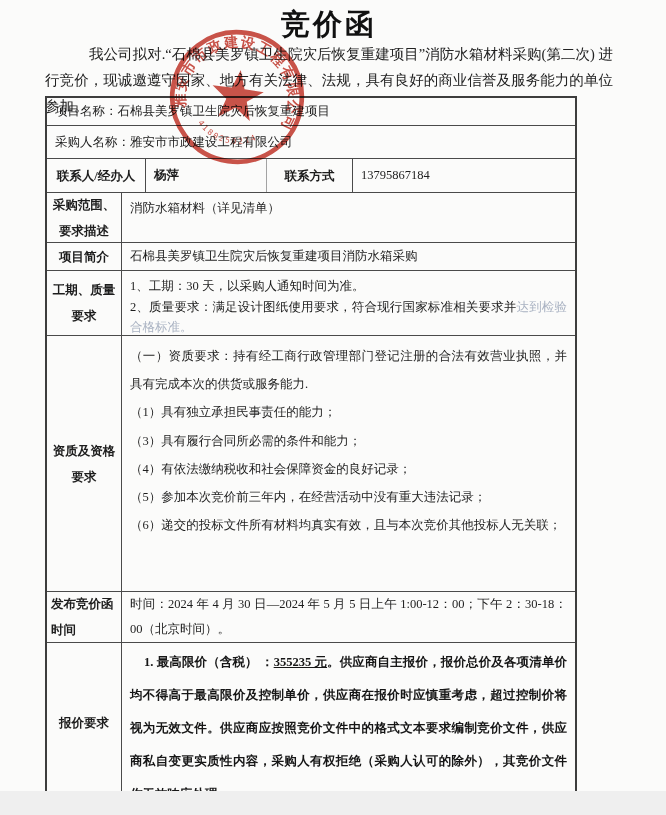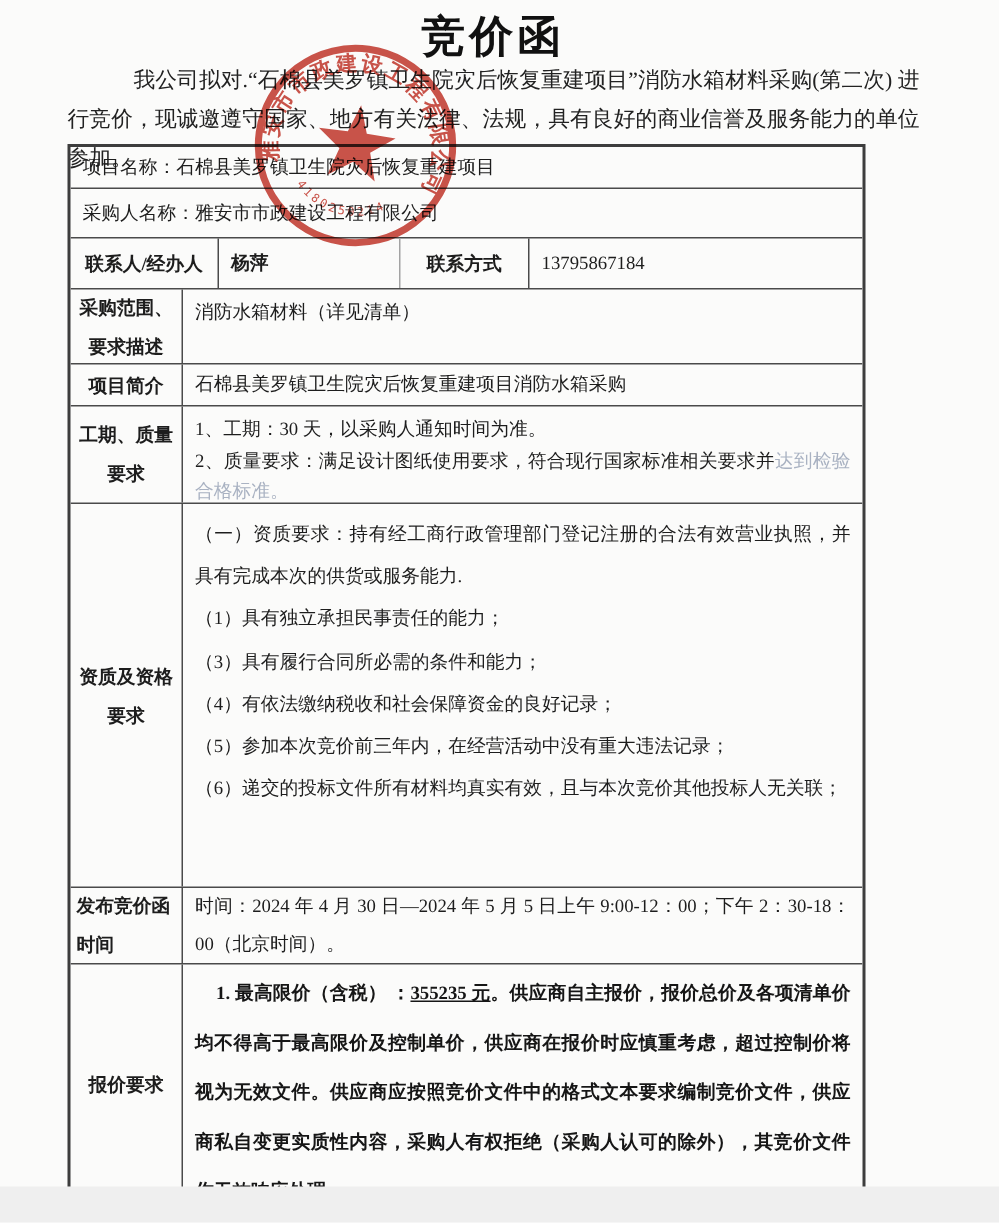--- a/index.html
+++ b/index.html
@@ -116,21 +116,21 @@
         <div class="qline">（5）参加本次竞价前三年内，在经营活动中没有重大违法记录；</div>
         <div class="qline">（6）递交的投标文件所有材料均真实有效，且与本次竞价其他投标人无关联；</div>
       </div>
     </div>
 
     <div class="row h50">
       <div class="cell lab w75" style="align-items:flex-start;padding-left:4px;text-align:left;">
         <span>发布竞价函</span>
         <span>时间</span>
       </div>
-      <div class="cell val r8c">时间：2024 年 4 月 30 日—2024 年 5 月 5 日上午 9:00-12：00；下午 2：30-18：00（北京时间）。</div>
+      <div class="cell val r8c">时间：2024 年 4 月 30 日—2024 年 5 月 5 日上午 1:00-12：00；下午 2：30-18：00（北京时间）。</div>
     </div>
 
     <div class="row h160 last">
       <div class="cell lab w75">报价要求</div>
       <div class="cell val r9c">
         <p><span>1. 最高限价（含税） ：</span><span class="u">355235 元</span><span>。供应商自主报价，报价总价及各项清单价均不得高于最高限价及控制单价，供应商在报价时应慎重考虑，超过控制价将视为无效文件。供应商应按照竞价文件中的格式文本要求编制竞价文件，供应商私自变更实质性内容，采购人有权拒绝（采购人认可的除外），其竞价文件作无效响应处理。</span></p>
 
       </div>
     </div>
 

